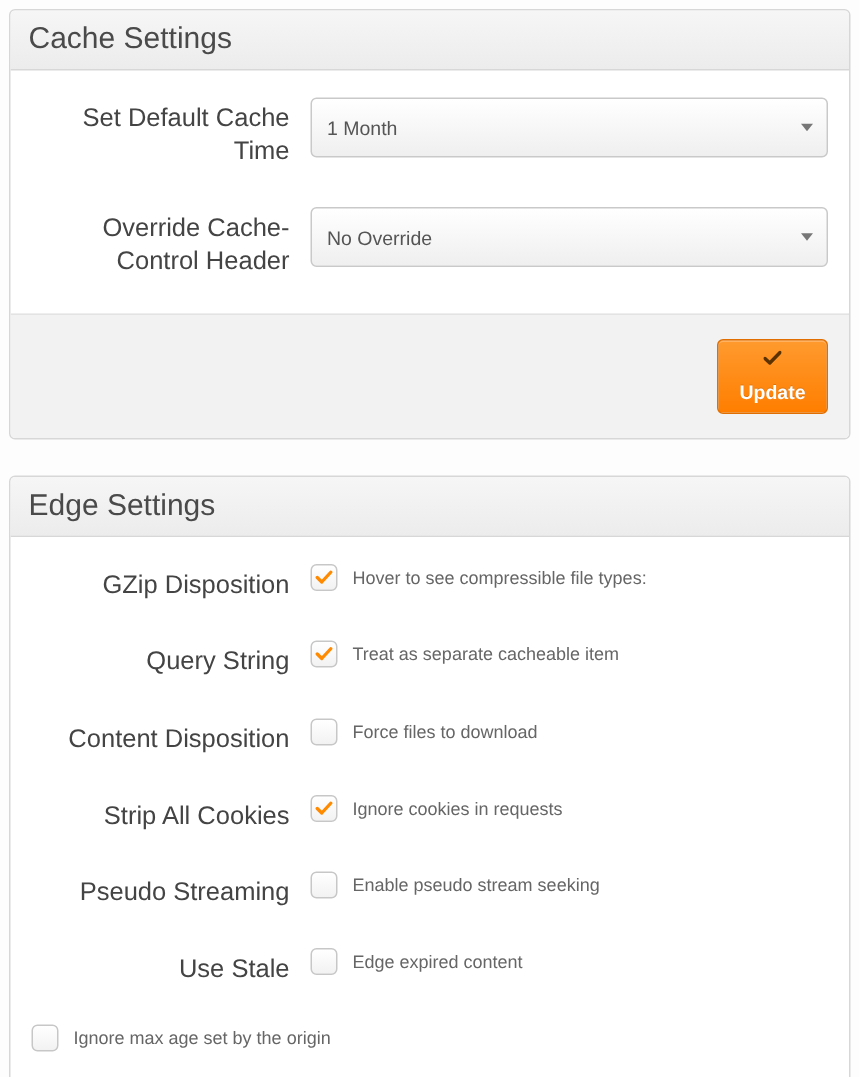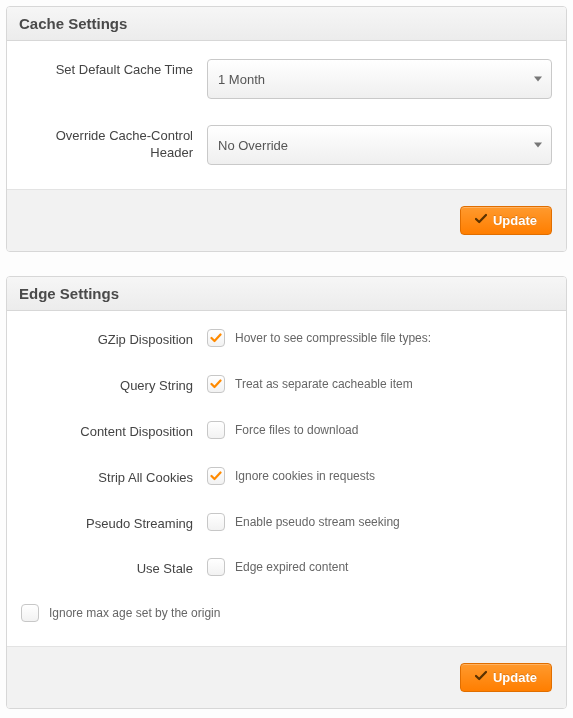--- a/index.html
+++ b/index.html
@@ -16,39 +16,39 @@
     border: 1px solid #d7d7d7;
     border-radius: 4px;
     background: #fff;
     margin-bottom: 24px;
     overflow: hidden;
   }
   .panel-header {
     background: linear-gradient(#f6f6f6, #ececec);
     border-bottom: 1px solid #d7d7d7;
     padding: 8px 12px;
-    font-weight: bold;
-    font-size: 15px;
+    font-weight: normal;
+    font-size: 20px;
     color: #4a4a4a;
   }
   .panel-body {
     padding: 18px 14px 14px 14px;
   }
   .form-row {
     display: flex;
     align-items: flex-start;
     margin-bottom: 26px;
   }
   .form-row:last-child { margin-bottom: 10px; }
   .form-label {
     width: 186px;
     text-align: right;
     padding-right: 14px;
     color: #444;
-    font-size: 13px;
+    font-size: 17px;
     line-height: 1.3;
     padding-top: 3px;
   }
   .form-control {
     flex: 1;
     display: flex;
     align-items: center;
   }
   .select {
     position: relative;
@@ -112,20 +112,21 @@
     background: linear-gradient(#ff9a2e, #ff7e00);
     color: #fff;
     border: 1px solid #e06e00;
     border-radius: 4px;
     padding: 6px 14px;
     font-size: 13px;
     font-weight: bold;
     cursor: pointer;
     text-shadow: 0 -1px 0 rgba(0,0,0,0.15);
     box-shadow: inset 0 1px 0 rgba(255,255,255,0.25);
+    flex-direction: column;
   }
   .btn-update svg {
     width: 12px; height: 12px;
   }
   .btn-update svg path { stroke: #5b3200; }
 </style>
 </head>
 <body>
 
 <div class="panel">

